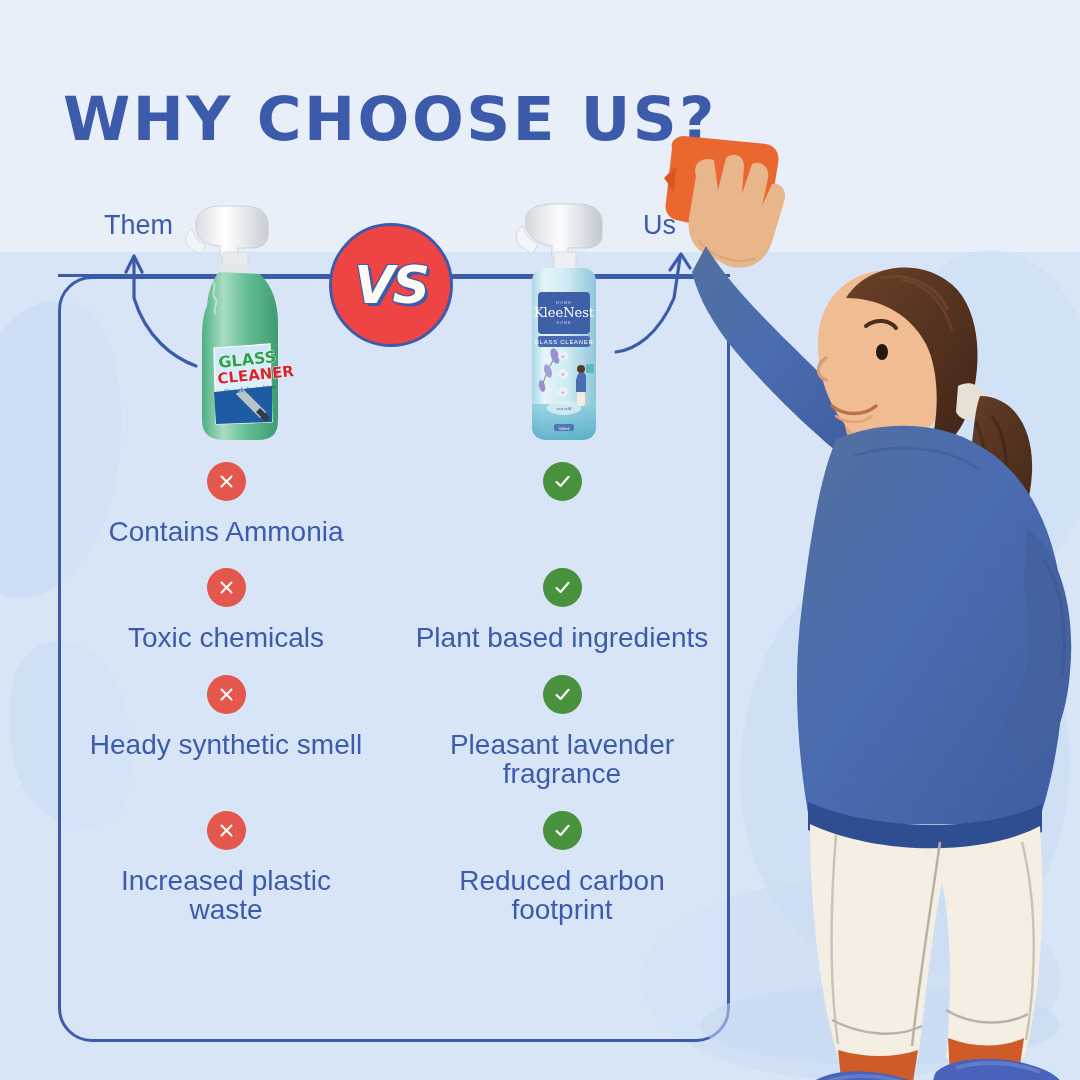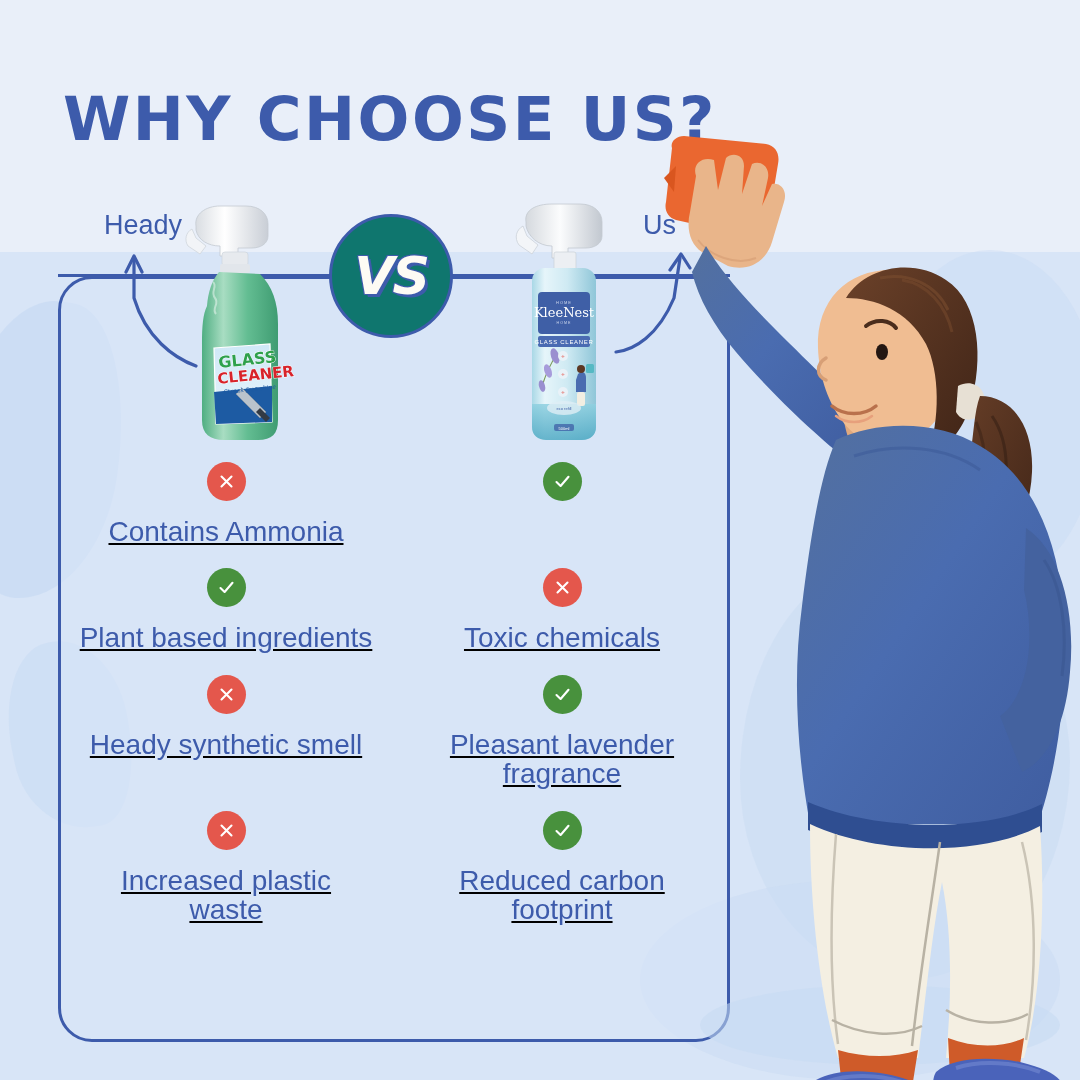--- a/index.html
+++ b/index.html
@@ -36,23 +36,23 @@
   .compare-box{
     position:absolute;left:58px;top:276px;width:672px;height:766px;
     border:3px solid #3d5bab;border-radius:34px;
     background:rgba(216,229,247,.55);
     box-sizing:border-box;
   }
 
   
   .vs-line{position:absolute;left:58px;top:274px;width:672px;height:3px;background:#3d5bab;}
   .vs-badge{
-    position:absolute;left:329px;top:214px;width:124px;height:124px;
+    position:absolute;left:329px;top:223px;width:124px;height:124px;
     border:3px solid #3d5bab;border-radius:50%;
-    background:#0f766e;box-sizing:border-box;
+    background:#ef4444;box-sizing:border-box;
     display:flex;align-items:center;justify-content:center;
   }
   .vs-text{
     font-family:"DejaVu Sans","Liberation Sans",sans-serif;
     font-size:52px;font-weight:bold;font-style:italic;
     color:#fdfbf4;letter-spacing:-2px;
     text-shadow:3px 3px 0 #3d5bab, -1px -1px 0 #3d5bab, 1px -1px 0 #3d5bab, -1px 1px 0 #3d5bab;
   }
 
   
@@ -64,21 +64,21 @@
   .label-us{left:643px;top:210px;}
   .arrow-svg{position:absolute;pointer-events:none;}
 
   
   .bottle{position:absolute;}
   
   #bottle-them{left:172px;top:196px;width:126px;height:250px;}
   #bottle-us{left:508px;top:196px;width:112px;height:250px;}
 
   
-  .rows{position:absolute;left:58px;top:462px;width:672px;text-decoration:underline;}
+  .rows{position:absolute;left:58px;top:462px;width:672px;}
   .row{display:flex;width:100%;margin-bottom:22px;}
   .cell{width:50%;display:flex;flex-direction:column;align-items:center;}
   .badge{
     width:39px;height:39px;border-radius:50%;
     display:flex;align-items:center;justify-content:center;
     margin-bottom:16px;
   }
   .badge.neg{background:#e4574c;}
   .badge.pos{background:#48913d;}
   .badge svg{display:block;}
@@ -103,21 +103,21 @@
   <div class="bg-blob blob-b"></div>
   <div class="bg-blob blob-c"></div>
   <div class="bg-blob blob-d"></div>
   <div class="bg-blob blob-e"></div>
 
   <div class="title">WHY CHOOSE US?</div>
 
   <div class="compare-box"></div>
   <div class="vs-line"></div>
 
-  <div class="side-label label-them">Heady</div>
+  <div class="side-label label-them">Them</div>
   <svg class="arrow-svg" style="left:88px;top:238px;" width="130" height="130" viewBox="0 0 130 130">
     <path d="M108 128 C 86 120, 58 100, 46 60 L 46 22" fill="none" stroke="#3d5bab" stroke-width="3.2" stroke-linecap="round"></path>
     <path d="M38 34 L 46 18 L 54 34" fill="none" stroke="#3d5bab" stroke-width="3.2" stroke-linecap="round" stroke-linejoin="round"></path>
   </svg>
 
   <div class="side-label label-us">Us</div>
   <svg class="arrow-svg" style="left:608px;top:240px;" width="130" height="120" viewBox="0 0 130 120">
     <path d="M8 112 C 26 110, 50 96, 66 58 L 72 18" fill="none" stroke="#3d5bab" stroke-width="3.2" stroke-linecap="round"></path>
     <path d="M62 30 L 73 14 L 82 28" fill="none" stroke="#3d5bab" stroke-width="3.2" stroke-linecap="round" stroke-linejoin="round"></path>
   </svg>
@@ -236,34 +236,34 @@
         <div class="badge pos">
           <svg width="21" height="21" viewBox="0 0 21 21">
               <path d="M4.5 11 L8.6 15 L16.5 5.8" fill="none" stroke="#ffffff" stroke-width="2.1" stroke-linecap="round" stroke-linejoin="round"></path>
             </svg>
         </div>
       </div>
     </div>
 
     <div class="row row-2">
       <div class="cell">
+        <div class="badge neg">
+          <svg width="19" height="19" viewBox="0 0 19 19">
+              <path d="M4.5 4.5 L14.5 14.5 M14.5 4.5 L4.5 14.5" stroke="#ffffff" stroke-width="2.1" stroke-linecap="round"></path>
+            </svg>
+        </div>
+        <div class="cell-text">Toxic chemicals</div>
+      </div>
+      <div class="cell">
         <div class="badge pos">
           <svg width="21" height="21" viewBox="0 0 21 21">
               <path d="M4.5 11 L8.6 15 L16.5 5.8" fill="none" stroke="#ffffff" stroke-width="2.1" stroke-linecap="round" stroke-linejoin="round"></path>
             </svg>
         </div>
         <div class="cell-text">Plant based ingredients</div>
-      </div>
-      <div class="cell">
-        <div class="badge neg">
-          <svg width="19" height="19" viewBox="0 0 19 19">
-              <path d="M4.5 4.5 L14.5 14.5 M14.5 4.5 L4.5 14.5" stroke="#ffffff" stroke-width="2.1" stroke-linecap="round"></path>
-            </svg>
-        </div>
-        <div class="cell-text">Toxic chemicals</div>
       </div>
     </div>
 
     <div class="row row-3">
       <div class="cell">
         <div class="badge neg">
           <svg width="19" height="19" viewBox="0 0 19 19">
               <path d="M4.5 4.5 L14.5 14.5 M14.5 4.5 L4.5 14.5" stroke="#ffffff" stroke-width="2.1" stroke-linecap="round"></path>
             </svg>
         </div>

